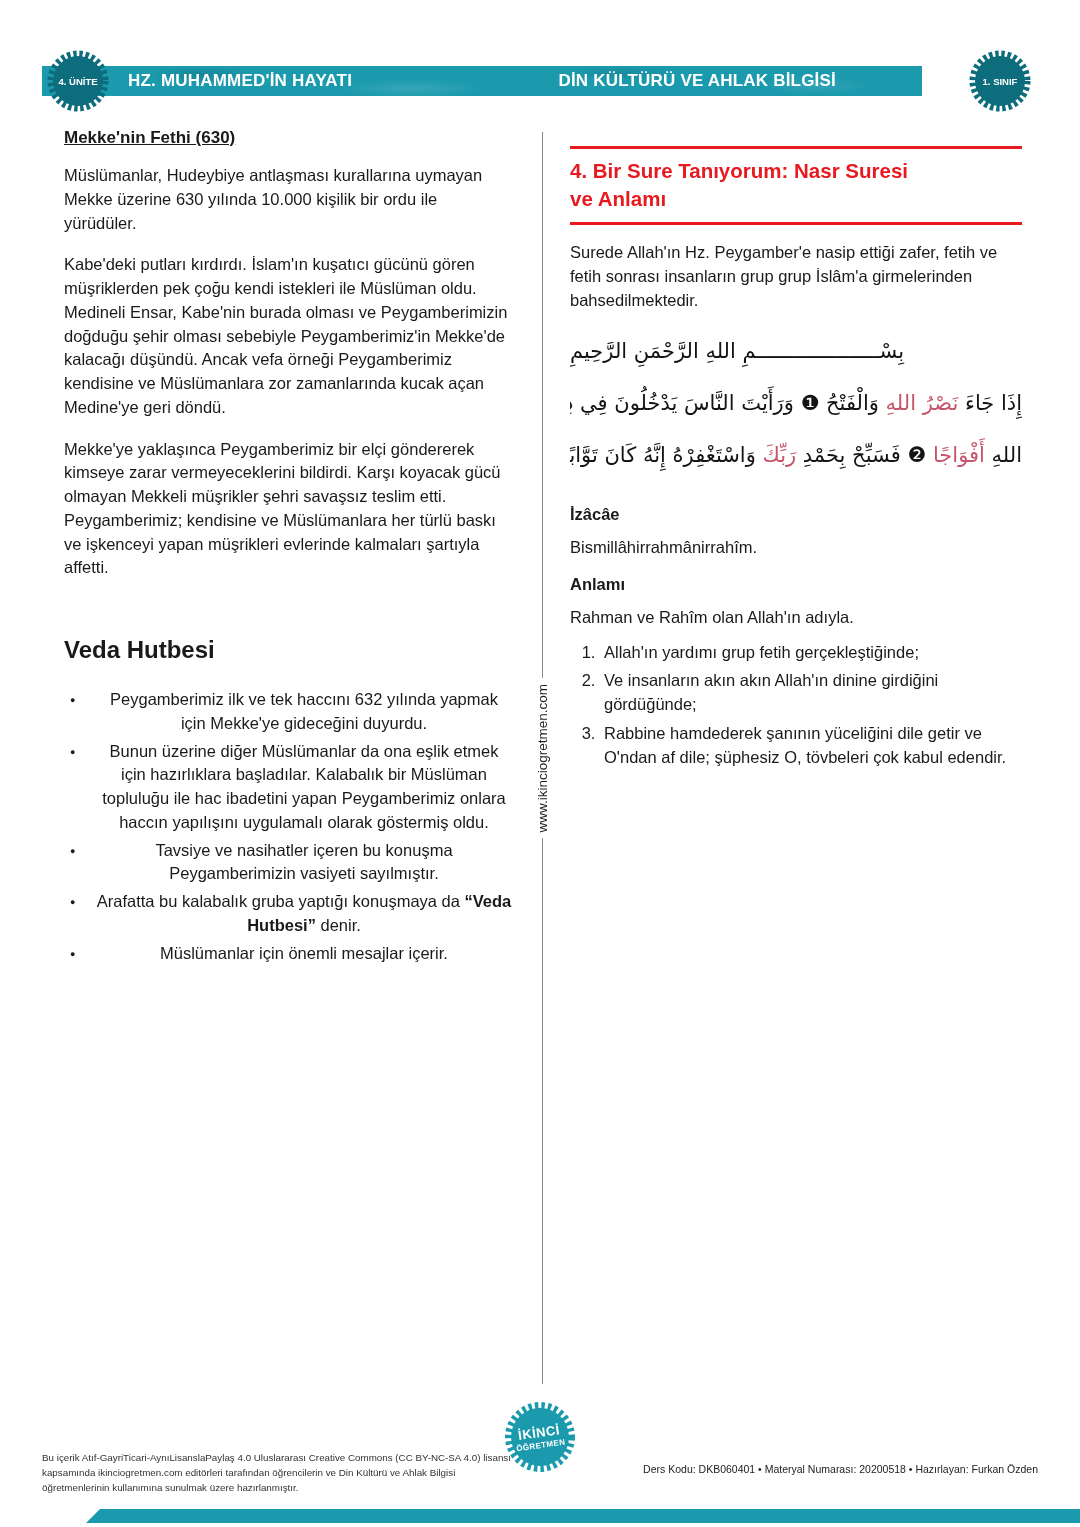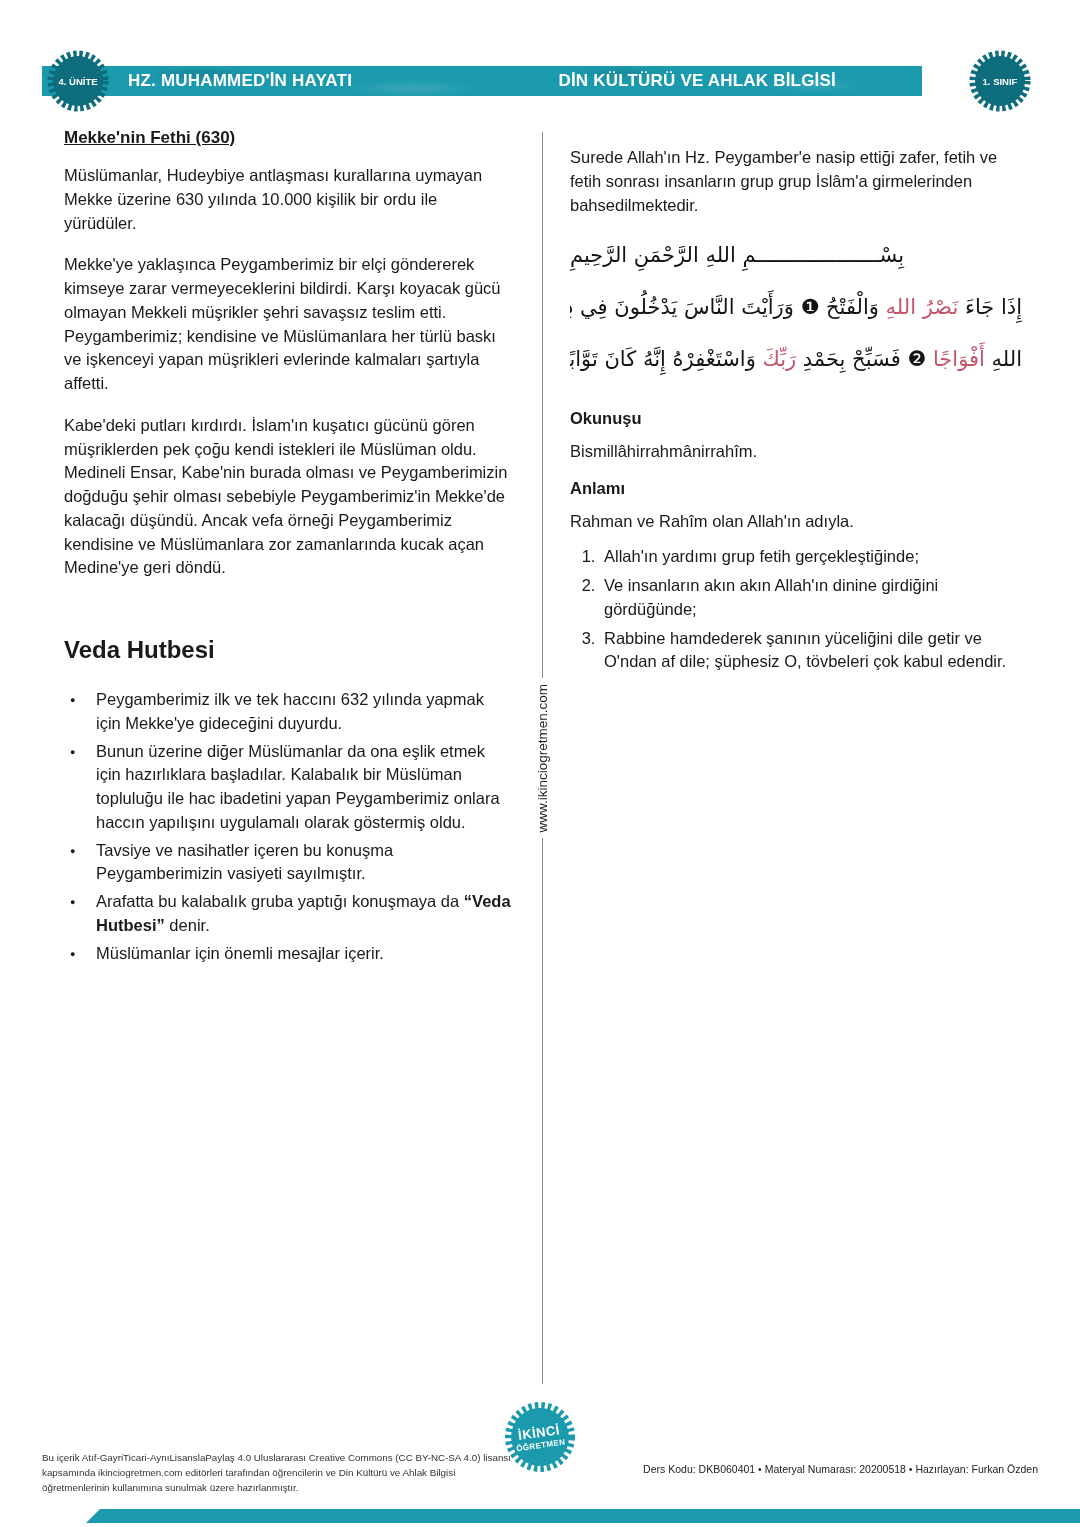--- a/index.html
+++ b/index.html
@@ -36,21 +36,21 @@
   .seal-ring-inner{fill:var(--teal-dark);}
   .seal-label{position:relative;z-index:1;color:#fff;font-size:9.5px;font-weight:bold;white-space:nowrap;}
   .seal-unit{left:46px;top:49px;}
   .seal-grade{left:968px;top:49px;}
 
   
   .col-left{position:absolute;left:64px;top:128px;width:448px;}
   .mekke-heading{font-size:17px;font-weight:bold;text-decoration:underline;margin-bottom:16px;}
   .col-left p{font-size:16.5px;line-height:1.44;margin-bottom:18px;}
   .veda-heading{font-size:24px;font-weight:bold;margin-top:56px;margin-bottom:24px;}
-  .bullets{list-style:none;}
+  .bullets{list-style:none;text-align:center;}
   .bullets li{position:relative;padding-left:32px;font-size:16.5px;line-height:1.44;margin-bottom:4px;}
   .bullets li::before{content:"●";position:absolute;left:6px;top:6px;font-size:9px;color:var(--text);}
 
   
   .divider{position:absolute;left:533px;top:132px;height:1252px;width:18px;display:flex;flex-direction:column;align-items:center;}
   .divider-line{width:1px;flex:1;background:#8a8a8a;}
   .watermark{writing-mode:vertical-rl;transform:rotate(180deg);font-size:13.5px;color:#222;padding:6px 0;white-space:nowrap;}
 
   
   .col-right{position:absolute;left:570px;top:146px;width:452px;}
@@ -106,56 +106,60 @@
     <svg viewBox="0 0 64 64">
       <circle class="seal-ring-outer" cx="32" cy="32" r="27"></circle>
       <circle class="seal-ring-inner" cx="32" cy="32" r="25"></circle>
     </svg>
     <span class="seal-label">1. SINIF</span>
   </div>
 
   <div class="col-left">
     <h3 class="mekke-heading">Mekke'nin Fethi (630)</h3>
     <p>Müslümanlar, Hudeybiye antlaşması kurallarına uymayan Mekke üzerine 630 yılında 10.000 kişilik bir ordu ile yürüdüler.</p>
+    <p>Kabe'deki putları kırdırdı. İslam'ın kuşatıcı gücünü gören müşriklerden pek çoğu kendi istekleri ile Müslüman oldu. Medineli Ensar, Kabe'nin burada olması ve Peygamberimizin doğduğu şehir olması sebebiyle Peygamberimiz'in Mekke'de kalacağı düşündü. Ancak vefa örneği Peygamberimiz kendisine ve Müslümanlara zor zamanlarında kucak açan Medine'ye geri döndü.</p>
     <p>Mekke'ye yaklaşınca Peygamberimiz bir elçi göndererek kimseye zarar vermeyeceklerini bildirdi. Karşı koyacak gücü olmayan Mekkeli müşrikler şehri savaşsız teslim etti. Peygamberimiz; kendisine ve Müslümanlara her türlü baskı ve işkenceyi yapan müşrikleri evlerinde kalmaları şartıyla affetti.</p>
-    <p>Kabe'deki putları kırdırdı. İslam'ın kuşatıcı gücünü gören müşriklerden pek çoğu kendi istekleri ile Müslüman oldu. Medineli Ensar, Kabe'nin burada olması ve Peygamberimizin doğduğu şehir olması sebebiyle Peygamberimiz'in Mekke'de kalacağı düşündü. Ancak vefa örneği Peygamberimiz kendisine ve Müslümanlara zor zamanlarında kucak açan Medine'ye geri döndü.</p>
 
     <h2 class="veda-heading">Veda Hutbesi</h2>
     <ul class="bullets">
       <li>Peygamberimiz ilk ve tek haccını 632 yılında yapmak için Mekke'ye gideceğini duyurdu.</li>
       <li>Bunun üzerine diğer Müslümanlar da ona eşlik etmek için hazırlıklara başladılar. Kalabalık bir Müslüman topluluğu ile hac ibadetini yapan Peygamberimiz onlara haccın yapılışını uygulamalı olarak göstermiş oldu.</li>
       <li>Tavsiye ve nasihatler içeren bu konuşma Peygamberimizin vasiyeti sayılmıştır.</li>
       <li><span>Arafatta bu kalabalık gruba yaptığı konuşmaya da </span><b>“Veda Hutbesi”</b><span> denir.</span></li>
       <li>Müslümanlar için önemli mesajlar içerir.</li>
     </ul>
   </div>
 
   <div class="divider">
     <div class="divider-line"></div>
     <span class="watermark">www.ikinciogretmen.com</span>
     <div class="divider-line"></div>
   </div>
 
   <div class="col-right">
+    <h2 class="sure-title">
+      <span>4. Bir Sure Tanıyorum: Nasr Suresi</span><br>
+      <span>ve Anlamı</span>
+    </h2>
 
     <p class="intro">Surede Allah'ın Hz. Peygamber'e nasip ettiği zafer, fetih ve fetih sonrası insanların grup grup İslâm'a girmelerinden bahsedilmektedir.</p>
 
     <div class="arabic" dir="rtl">
       <div class="arabic-line">
         <span>بِسْــــــــــــــــــــمِ اللهِ الرَّحْمَنِ الرَّحِيمِ</span>
       </div>
       <div class="arabic-line">
         <span>إِذَا جَاءَ </span><span class="ar-red">نَصْرُ اللهِ</span><span> وَالْفَتْحُ ❶ وَرَأَيْتَ النَّاسَ يَدْخُلُونَ فِي دِينِ</span>
       </div>
       <div class="arabic-line">
         <span>اللهِ </span><span class="ar-red">أَفْوَاجًا</span><span> ❷ فَسَبِّحْ بِحَمْدِ </span><span class="ar-red">رَبِّكَ</span><span> وَاسْتَغْفِرْهُ إِنَّهُ كَانَ تَوَّابًا ❸</span>
       </div>
     </div>
 
-    <h3 class="subheading">Okunuşu</h3>
+    <h3 class="subheading">İzâcâe</h3>
     <p class="plain">Bismillâhirrahmânirrahîm.</p>
 
     <h3 class="subheading">Anlamı</h3>
     <p class="plain">Rahman ve Rahîm olan Allah'ın adıyla.</p>
     <ol>
       <li>Allah'ın yardımı grup fetih gerçekleştiğinde;</li>
       <li>Ve insanların akın akın Allah'ın dinine girdiğini gördüğünde;</li>
       <li>Rabbine hamdederek şanının yüceliğini dile getir ve O'ndan af dile; şüphesiz O, tövbeleri çok kabul edendir.</li>
     </ol>
   </div>

